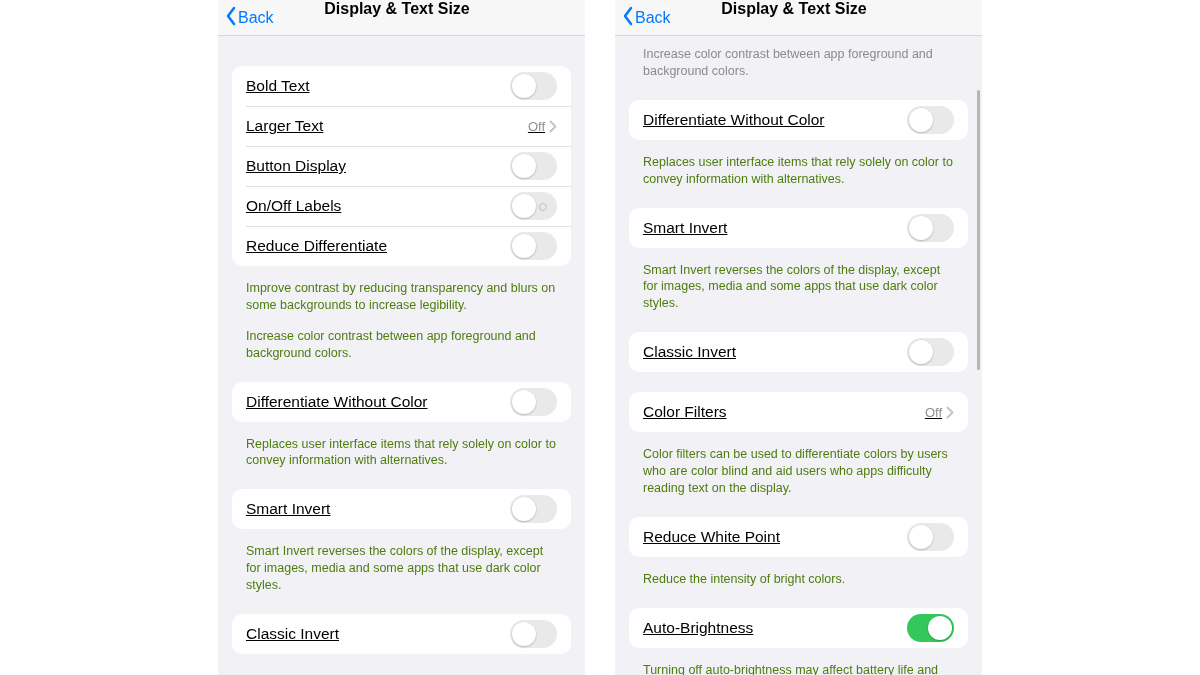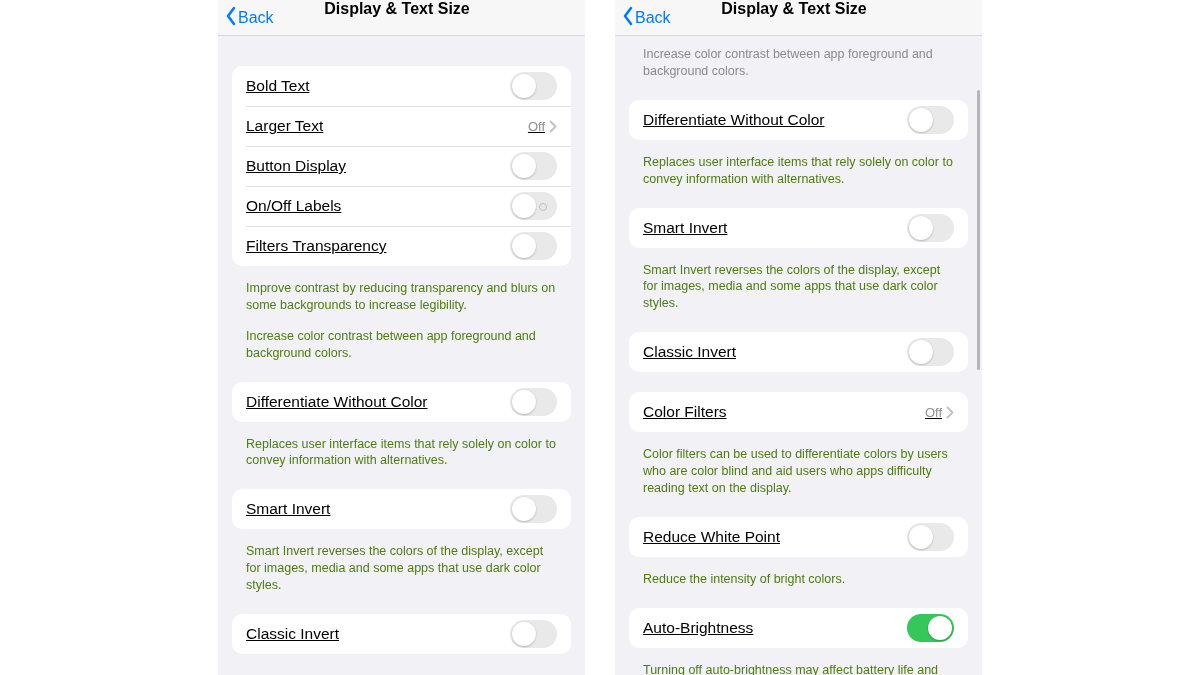--- a/index.html
+++ b/index.html
@@ -187,21 +187,21 @@
             <div class="knob"></div>
           </div>
       </div>
       <div class="row">
         <span class="row-label">On/Off Labels</span>
         <div class="toggle with-labels">
             <div class="knob"></div>
           </div>
       </div>
       <div class="row">
-        <span class="row-label">Filters Transparency</span>
+        <span class="row-label">Reduce Differentiate</span>
         <div class="toggle">
             <div class="knob"></div>
           </div>
       </div>
     </div>
     <div class="footer">Improve contrast by reducing transparency and blurs on some backgrounds to increase legibility.</div>
 
     <div class="footer">Increase color contrast between app foreground and background colors.</div>
 
     <div class="group">

